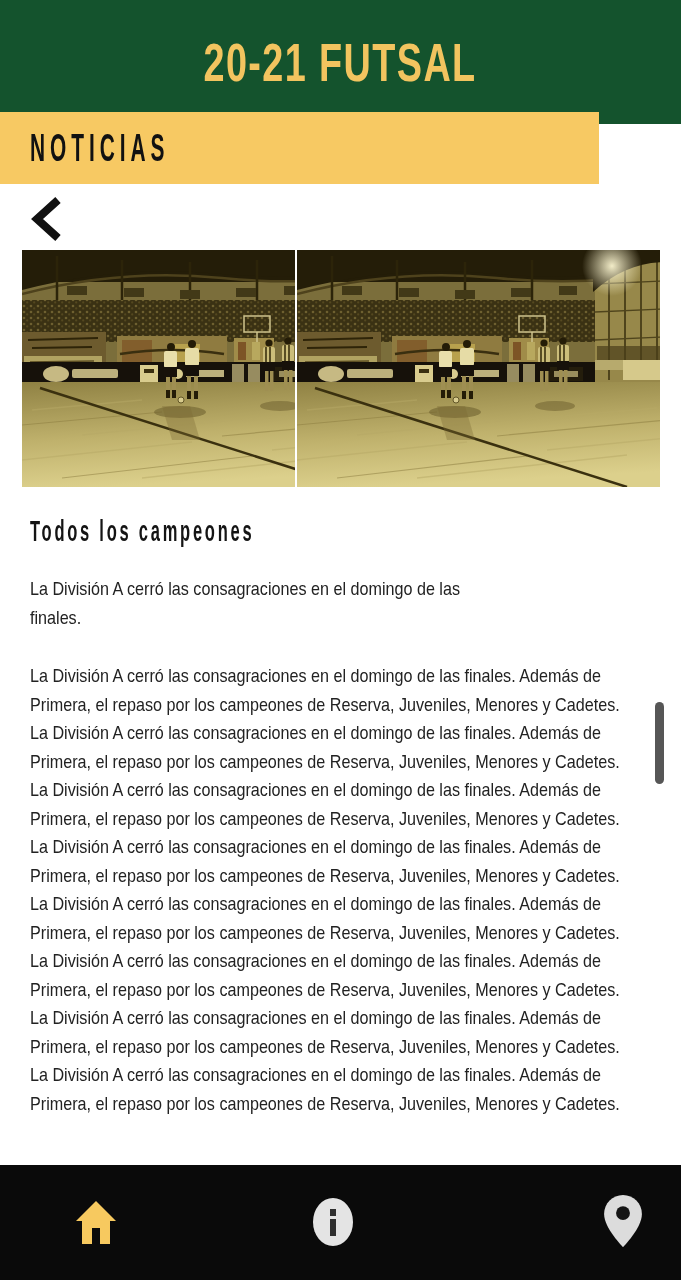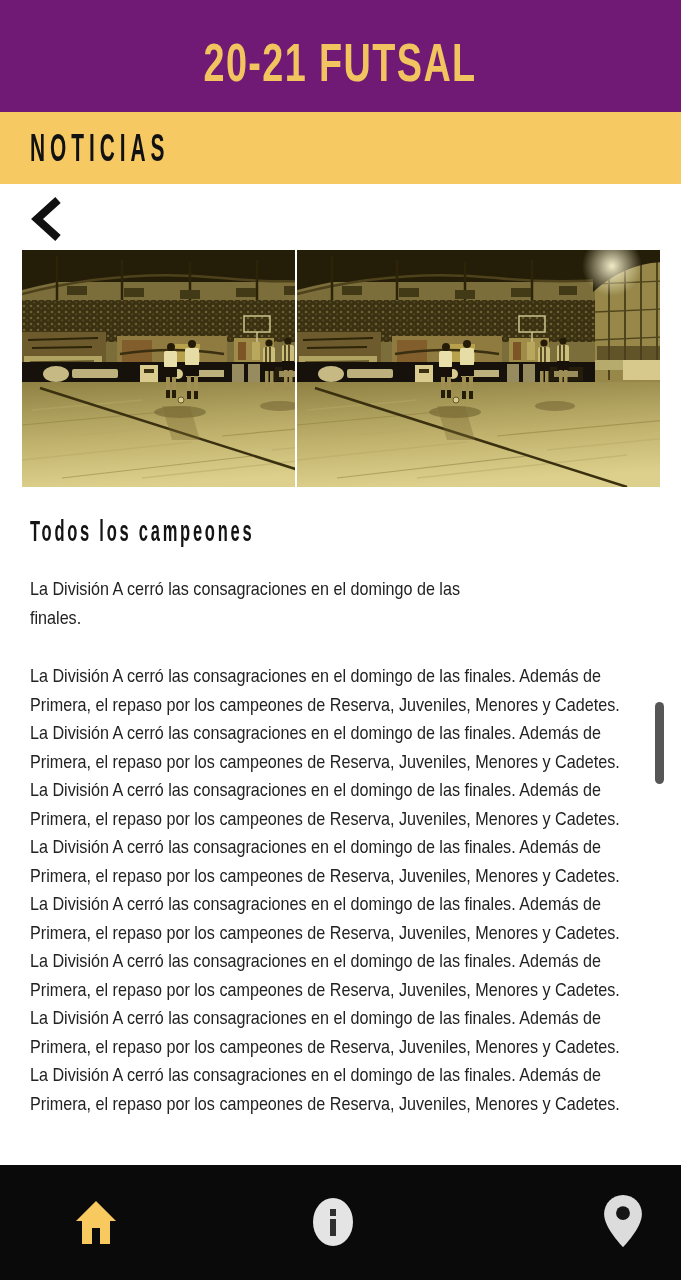--- a/index.html
+++ b/index.html
@@ -1,27 +1,27 @@
 <!DOCTYPE html>
 <html><head>
 <meta charset="utf-8">
 <style>
   * { margin:0; padding:0; box-sizing:border-box; }
   html,body { background:#ffffff; }
   body { font-family:"Liberation Sans", sans-serif; }
   .screen{ position:relative; width:681px; height:1280px; background:#ffffff; overflow:hidden; margin:0 auto; }
 
   
-  .header{ position:absolute; left:0; top:0; width:681px; height:124px; background:#701a75;
+  .header{ position:absolute; left:0; top:0; width:681px; height:124px; background:#14532d;
            display:flex; align-items:center; justify-content:center; }
   .app-title{ color:#F2C45F; font-size:54px; font-weight:700; letter-spacing:2px;
               display:inline-block; transform:scaleX(0.70); transform-origin:50% 50%; white-space:nowrap; }
 
   
-  .banner{ position:absolute; left:0; top:112px; width:681px; height:72px; background:#F7C963;
+  .banner{ position:absolute; left:0; top:112px; width:599px; height:72px; background:#F7C963;
            display:flex; align-items:center; padding-left:30px; }
   .section-title{ color:#111111; font-size:38px; font-weight:700; letter-spacing:9px;
                   display:inline-block; transform:scaleX(0.55); transform-origin:0 50%; white-space:nowrap; }
 
   
   .back-btn{ position:absolute; left:24px; top:194px; width:44px; height:52px; background:transparent;
              border:none; cursor:pointer; padding:0; }
 
   
   .photo-row{ position:absolute; left:22px; top:250px; width:638px; height:237px; display:flex; }

